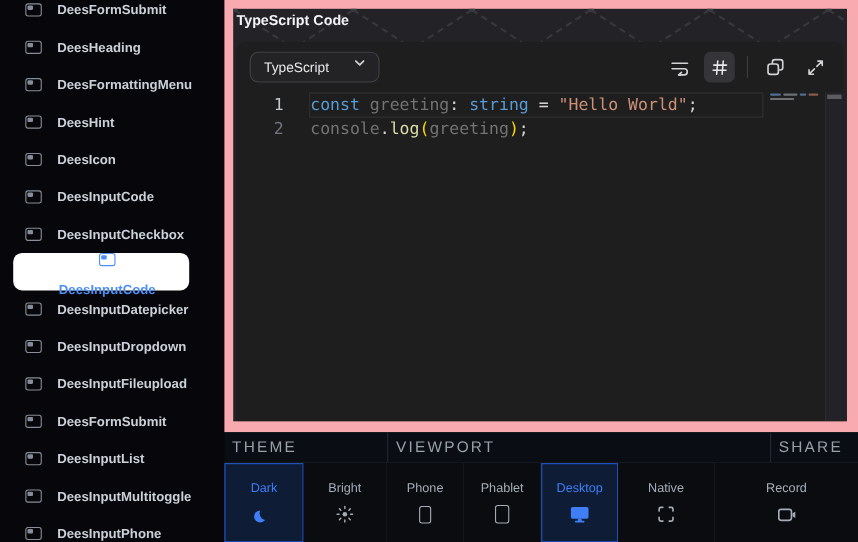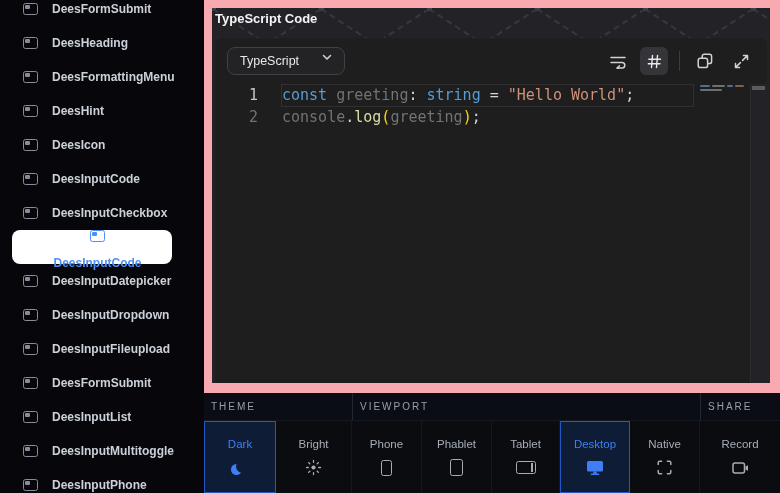--- a/index.html
+++ b/index.html
@@ -53,21 +53,21 @@
 
   .minimap{position:absolute;right:21px;top:1px;width:46px;}
   .mm-row{display:flex;gap:2px;margin-bottom:2px;}
   .mm-seg{height:2px;border-radius:1px;}
   .scroll-track{position:absolute;right:0;top:46px;bottom:0;width:16px;background:#232327;border-left:1px solid #2b2b2f;}
   .scroll-thumb{position:absolute;top:2px;left:1px;width:13px;height:4px;background:#5b5b60;cursor:pointer;}
 
   
   .bottombar{position:absolute;left:204px;top:393px;width:576px;height:100px;background:#0a0d13;}
   .bb-header{display:flex;height:27px;border-bottom:1px solid #14181f;}
-  .bb-section{box-sizing:border-box;line-height:27px;font-size:10px;letter-spacing:2px;
+  .bb-section{box-sizing:border-box;line-height:27px;font-size:14px;letter-spacing:2px;
               color:#98a0ab;padding-left:7px;}
   .bb-section + .bb-section{border-left:1px solid #232833;}
   .bb-cells{display:flex;height:72px;}
   .bb-cell{box-sizing:border-box;display:flex;flex-direction:column;align-items:center;
            justify-content:center;gap:9px;color:#a6adb7;font-size:11.5px;cursor:pointer;
            border-right:1px solid #14181f;background:#0a0c10;}
   .bb-cell.selected{background:#0e1c35;border:1px solid #2257c6;color:#3f7ef6;}
   .bb-label{pointer-events:none;}
   .bb-ico{height:18px;display:grid;place-items:center;}
 
@@ -258,37 +258,31 @@
         <span class="bb-ico">
             <span class="ph-rect icon-phone"></span>
           </span>
       </div>
       <div class="bb-cell" style="width:70px">
         <span class="bb-label">Phablet</span>
         <span class="bb-ico">
             <span class="ph-rect icon-phablet"></span>
           </span>
       </div>
-      <div class="bb-cell" style="width:68px">
-        <span class="bb-label">Tablet</span>
-        <span class="bb-ico">
-            <span class="ph-rect icon-tablet"></span>
-          </span>
-      </div>
       <div class="bb-cell selected" style="width:70px">
         <span class="bb-label">Desktop</span>
         <span class="bb-ico">
           <svg width="18" height="16" viewBox="0 0 18 16">
               <rect x="1" y="1" width="16" height="10.5" rx="1.5" fill="currentColor"></rect>
               <rect x="7.3" y="11.5" width="3.4" height="2.2" fill="currentColor"></rect>
               <rect x="4.6" y="13.4" width="8.8" height="1.6" rx="0.8" fill="currentColor"></rect>
             </svg>
         </span>
       </div>
-      <div class="bb-cell" style="width:70px">
+      <div class="bb-cell" style="width:88px">
         <span class="bb-label">Native</span>
         <span class="bb-ico">
           <svg width="15" height="15" viewBox="0 0 15 15">
               <path d="M1.2 4.6 V2.7 Q1.2 1.2 2.7 1.2 H4.6 M10.4 1.2 H12.3 Q13.8 1.2 13.8 2.7 V4.6 M13.8 10.4 V12.3 Q13.8 13.8 12.3 13.8 H10.4 M4.6 13.8 H2.7 Q1.2 13.8 1.2 12.3 V10.4" fill="none" stroke="currentColor" stroke-width="1.5" stroke-linecap="round"></path>
             </svg>
         </span>
       </div>
       <div class="bb-cell" style="flex:1;border-right:none">
         <span class="bb-label">Record</span>
         <span class="bb-ico">

